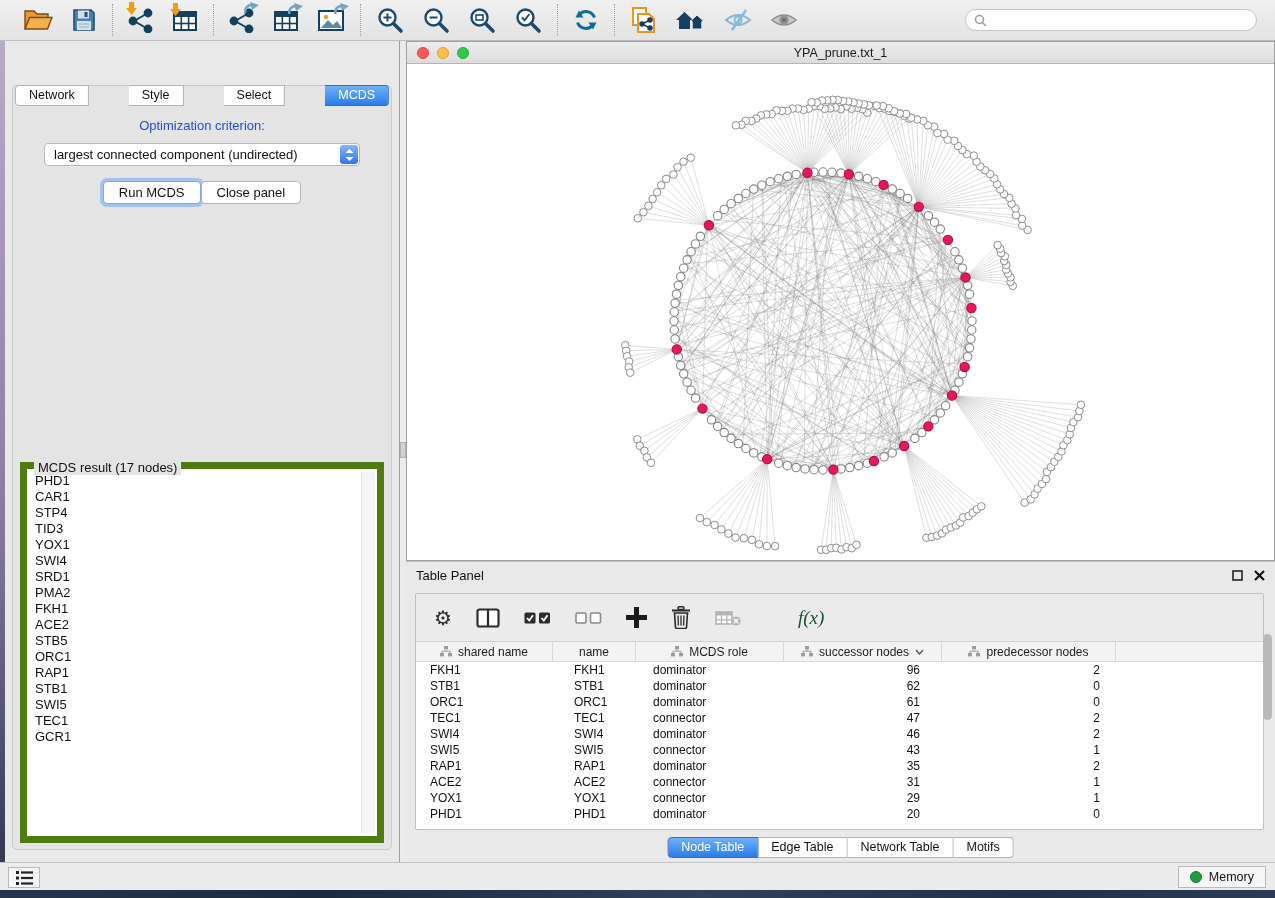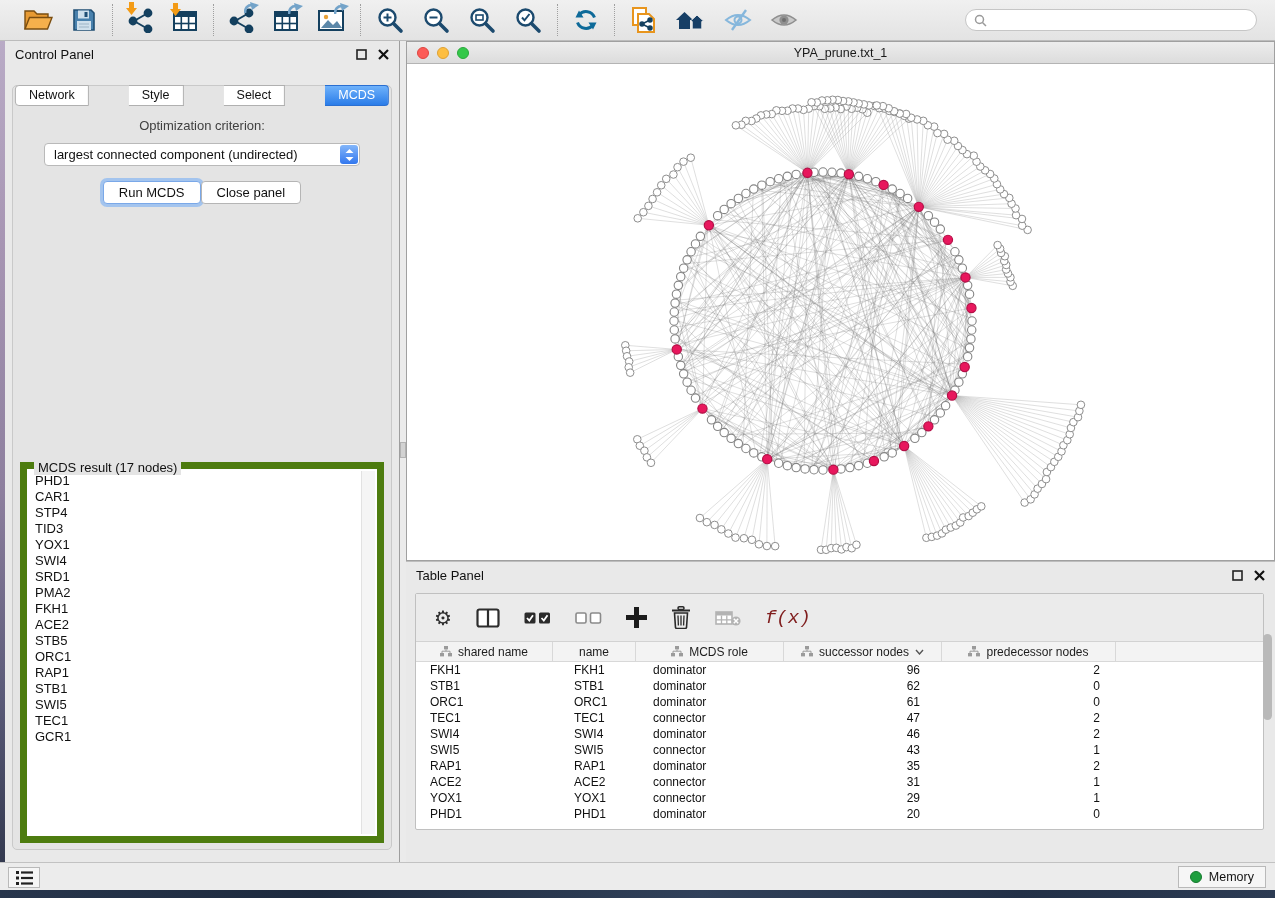--- a/index.html
+++ b/index.html
@@ -32,21 +32,21 @@
   .panel-header { height:26px; display:flex; align-items:center; padding:0 10px; font-size:13px; color:#111; }
   .ph-icons { margin-left:auto; display:flex; gap:11px; align-items:center; }
   .cp-tabs { position:absolute; top:44px; left:50%; transform:translateX(-50%); display:flex; z-index:3;gap:40px; }
   .tab { height:21px; line-height:19px; padding:0 13px; background:#fff; border:1px solid #b0b0b0;
     border-left:none; font-size:12.5px; color:#111; cursor:default; }
   .tab:first-child { border-left:1px solid #b0b0b0; border-radius:4px 0 0 4px; }
   .tab:last-child { border-radius:0 4px 4px 0; }
   .tab.active { background:linear-gradient(#6fb2fb,#2a7ce8); color:#fff; border-color:#2a6fd1; }
   .cp-inner { position:absolute; top:44px; left:7px; right:7px; bottom:12px;
     background:#e4e4e4; border:1px solid #c9c9c9; border-radius:5px; }
-  .opt-label { margin-top:32px; text-align:center; font-size:13px; color:#404040; }
+  .opt-label { margin-top:32px; text-align:center; font-size:13px; color:#1d4ed8; }
   .criterion-select { margin:10px auto 0; width:316px; height:23px; background:#fff;
     border:1px solid #b9b9b9; border-radius:4px; display:flex; align-items:center;
     font-size:13px; color:#111; padding-left:9px; position:relative; }
   .select-stepper { position:absolute; right:1px; top:1px; width:18px; height:19px; border-radius:3px;
     background:linear-gradient(#83b6fa,#3277ee); display:flex; align-items:center; justify-content:center; }
   .cp-buttons { display:flex; justify-content:center; margin-top:15px; }
   .btn { height:23px; padding:0 15px; background:#fff; border:1px solid #b5b5b5; border-radius:4px;
     font-size:13px; color:#111; font-family:"Liberation Sans",sans-serif; }
   .btn.focus { box-shadow:0 0 0 3px rgba(110,170,245,.55); border-color:#7aa8e8; }
   .mcds-fieldset { position:absolute; left:7px; right:7px; top:376px; bottom:6px;
@@ -76,21 +76,21 @@
   .leaf-node { fill:#fff; stroke:#8e8e8e; stroke-width:1; }
 
   
   .table-panel { position:absolute; left:406px; top:561px; width:869px; height:301px;
     background:#e9e9e9; border-top:1px solid #bdbdbd; }
   .table-box { position:absolute; left:9px; right:11px; top:31px; bottom:32px;
     background:#fff; border:1px solid #c0c0c0; border-radius:2px; overflow:hidden; }
   .tb-toolbar { height:48px; background:#ebebeb; border-bottom:1px solid #d2d2d2;
     display:flex; align-items:center; gap:24px; padding:0 18px; }
   .gear-glyph { font-size:20px; color:#2d2d2d; line-height:1; }
-  .fx-label { font-family:Liberation Mono, monospace; font-style:italic; font-size:19px; color:#7f1d1d; }
+  .fx-label { font-family:Liberation Serif, serif; font-style:italic; font-size:19px; color:#14532d;margin-left:33px; }
   .thead { height:20px; display:flex; background:#f3f3f3; border-bottom:1px solid #d8d8d8; align-items:stretch; }
   .th { display:flex; align-items:center; justify-content:center; gap:6px; font-size:12px; color:#1d1d1d;
     border-right:1px solid #d8d8d8; }
   .c0{width:137px;} .c1{width:83px;} .c2{width:148px;} .c3{width:158px;} .c4{width:174px;} .cf{flex:1;border-right:none;}
   .trows { }
   .trow { height:16px; display:flex; align-items:center; }
   .tcell { font-size:12px; color:#111; overflow:hidden; white-space:nowrap; }
   .tcell.c0 { padding-left:14px; }
   .tcell.c1 { padding-left:21px; }
   .tcell.c2 { padding-left:17px; }
@@ -288,32 +288,20 @@
         <line x1="8.5" y1="8.5" x2="12" y2="12" stroke="#9a9a9a" stroke-width="1.5"></line>
       </svg>
     <input type="text" value="" style="">
   </div>
 </div>
 
 <div class="wall-left"></div>
 <div class="wall-bottom"></div>
 
 <div class="control-panel">
-  <div class="panel-header">
-    <span>Control Panel</span>
-    <span class="ph-icons">
-      <svg width="11" height="11" viewBox="0 0 11 11">
-          <rect x="1" y="1" width="9" height="9" fill="none" stroke="#222" stroke-width="1.6"></rect>
-        </svg>
-      <svg width="11" height="11" viewBox="0 0 11 11">
-          <line x1="1" y1="1" x2="10" y2="10" stroke="#111" stroke-width="2.2"></line>
-          <line x1="10" y1="1" x2="1" y2="10" stroke="#111" stroke-width="2.2"></line>
-        </svg>
-    </span>
-  </div>
   <div class="cp-tabs">
     <span class="tab">Network</span>
     <span class="tab">Style</span>
     <span class="tab">Select</span>
     <span class="tab active">MCDS</span>
   </div>
   <div class="cp-inner">
     <div class="opt-label">Optimization criterion:</div>
     <div class="criterion-select">
       <span>largest connected component (undirected)</span>
@@ -1316,20 +1304,26 @@
           <div class="tcell c0">PHD1</div>
           <div class="tcell c1">PHD1</div>
           <div class="tcell c2">dominator</div>
           <div class="tcell c3 num">20</div>
           <div class="tcell c4 num">0</div>
           <div class="tcell cf"></div>
         </div>
       </div>
   </div>
   <div class="tb-scroll"></div>
+  <div class="table-tabs">
+    <span class="tab active">Node Table</span>
+    <span class="tab">Edge Table</span>
+    <span class="tab">Network Table</span>
+    <span class="tab">Motifs</span>
+  </div>
 </div>
 
 <div class="status-bar">
   <div class="list-btn">
     <svg width="17" height="14" viewBox="0 0 17 14">
         <rect x="0" y="0" width="3" height="3" fill="#222"></rect>
         <line x1="5" y1="1.5" x2="17" y2="1.5" stroke="#222" stroke-width="2.2"></line>
         <rect x="0" y="5.5" width="3" height="3" fill="#222"></rect>
         <line x1="5" y1="7" x2="17" y2="7" stroke="#222" stroke-width="2.2"></line>
         <rect x="0" y="11" width="3" height="3" fill="#222"></rect>

